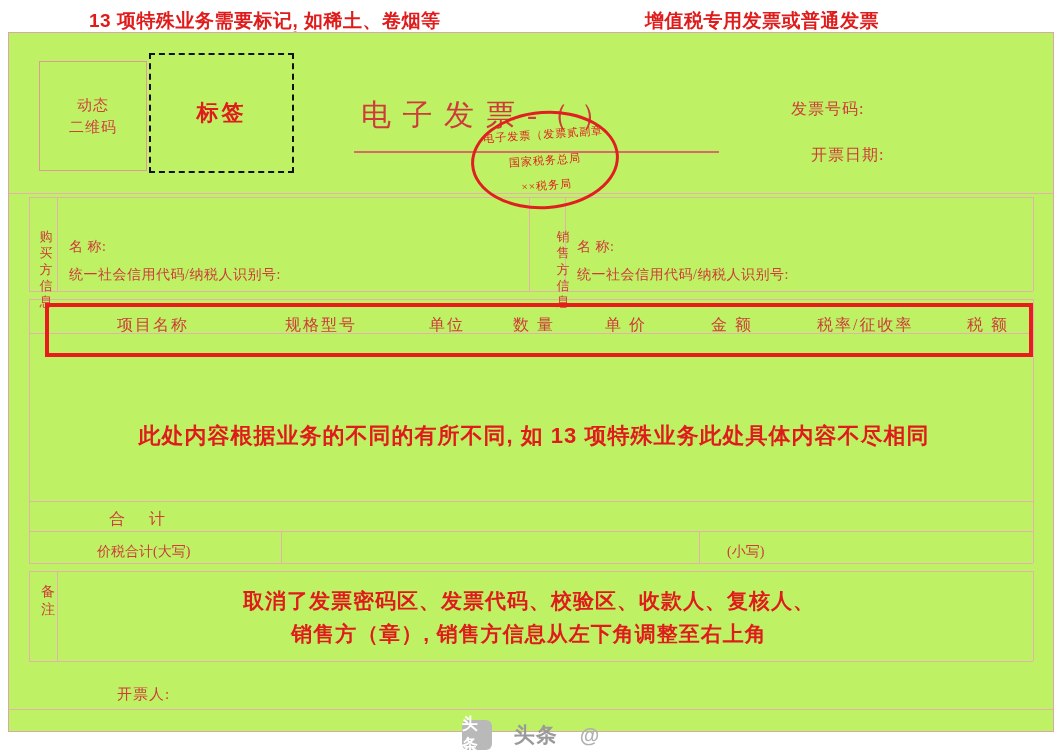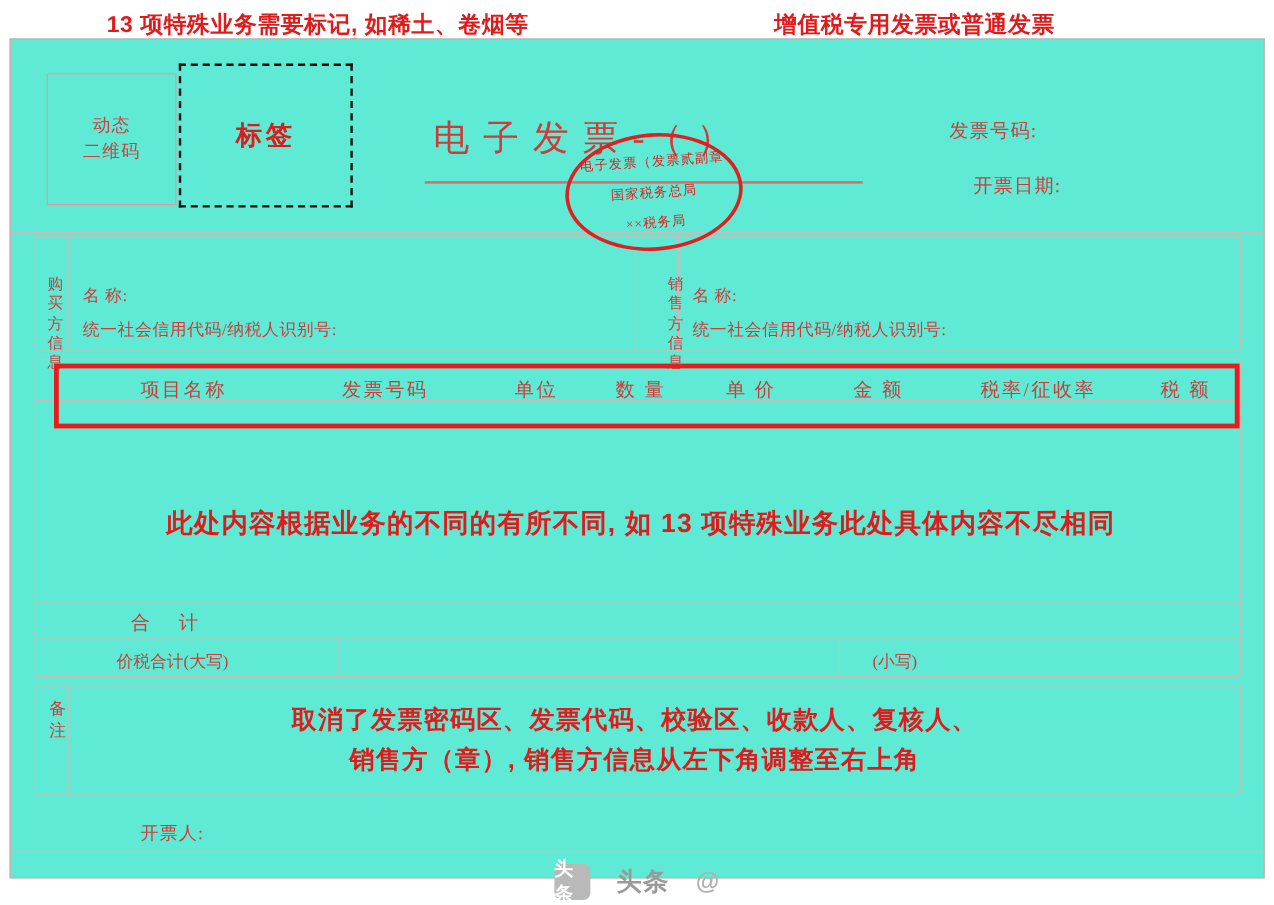--- a/index.html
+++ b/index.html
@@ -30,21 +30,21 @@
   #note-left { left: 89px; top: 8px; }
   #note-right { left: 645px; top: 8px; }
 
   
   #sheet {
     position: absolute;
     left: 8px;
     top: 32px;
     width: 1046px;
     height: 700px;
-    background: #5eead4;
+    background: #bef264;
     border: 1px solid #d8a9a9;
     box-sizing: border-box;
   }
 
   .ln {
     position: absolute;
     background: #e6b0b0;
   }
   .hl { height: 1px; }
   .vl { width: 1px; }
@@ -422,21 +422,21 @@
     <div class="side-label" id="seller-label" style="white-space:pre-line;">销
 售
 方
 信
 息</div>
     <div class="fld" id="seller-name">名 称:</div>
     <div class="fld" id="seller-code">统一社会信用代码/纳税人识别号:</div>
 
     <div id="col-head">
       <span class="ch0">项目名称</span>
-      <span class="ch1">发票号码</span>
+      <span class="ch1">规格型号</span>
       <span class="ch2">单位</span>
       <span class="ch3">数 量</span>
       <span class="ch4">单 价</span>
       <span class="ch5">金 额</span>
       <span class="ch6">税率/征收率</span>
       <span class="ch7">税  额</span>
     </div>
 
     <div id="hl-rect"></div>
 

